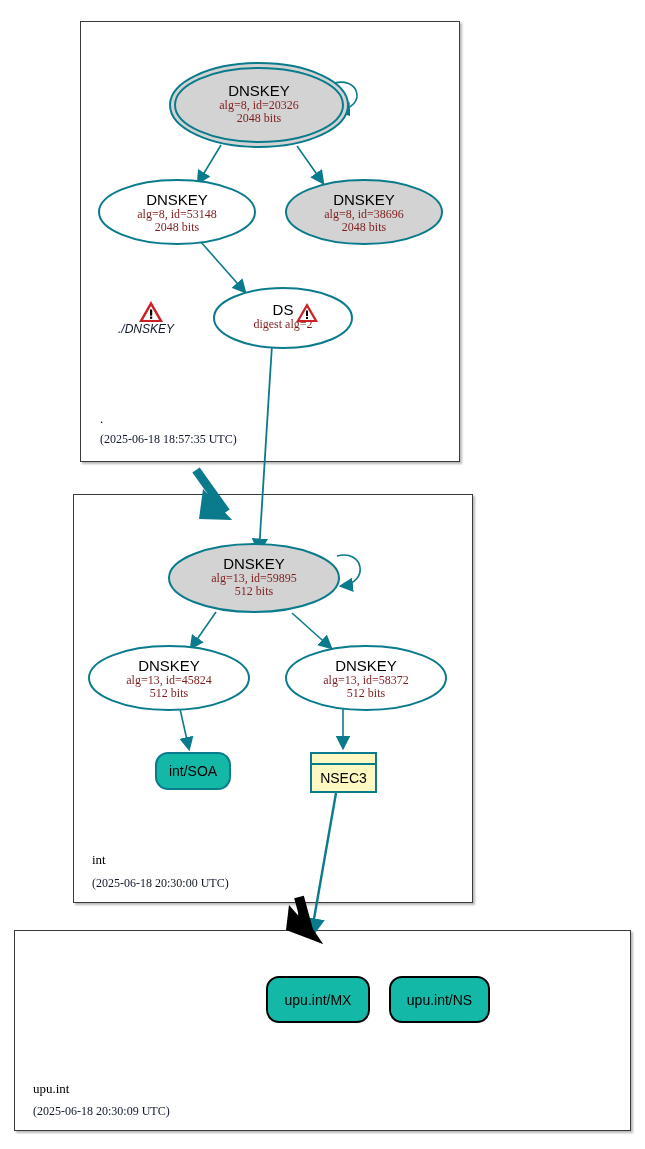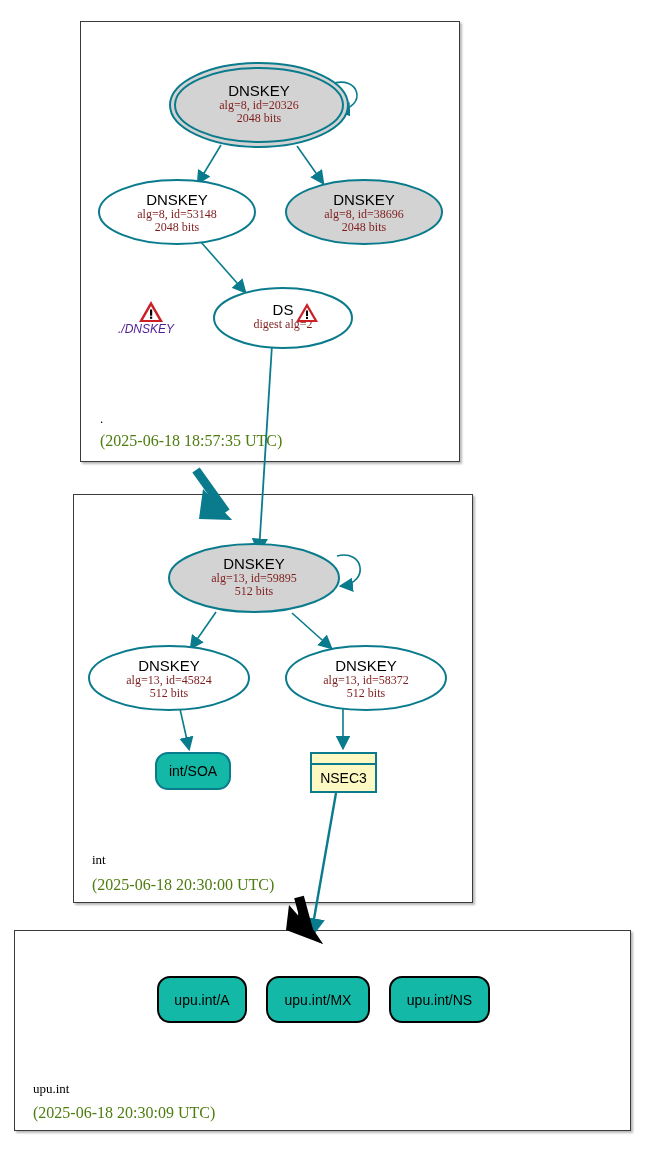--- a/index.html
+++ b/index.html
@@ -1,26 +1,26 @@
 <!DOCTYPE html>
 <html><head>
 <meta charset="utf-8">
 <style>
   html,body{margin:0;padding:0;background:#ffffff;}
   body{width:645px;height:1149px;position:relative;font-family:"Liberation Sans",sans-serif;overflow:hidden;}
   #stage{position:absolute;left:0;top:0;width:645px;height:1149px;}
   svg.layer{position:absolute;left:0;top:0;width:645px;height:1149px;overflow:visible;}
   .zonebox{position:absolute;background:#ffffff;border:1px solid #3a3a3a;box-shadow:2px 2px 2px rgba(0,0,0,0.28);box-sizing:border-box;}
   .zone-name{position:absolute;font-family:"Liberation Serif",serif;font-size:13px;color:#000;white-space:nowrap;}
-  .zone-time{position:absolute;font-family:"Liberation Serif",serif;font-size:16px;color:#4d7c0f;white-space:nowrap;}
+  .zone-time{position:absolute;font-family:"Liberation Serif",serif;font-size:12px;color:#0f172a;white-space:nowrap;}
   .nodelabel{position:absolute;text-align:center;white-space:nowrap;pointer-events:none;}
   .l1{font-family:"Liberation Sans",sans-serif;font-size:15px;color:#000;line-height:16px;}
   .l2{font-family:"Liberation Serif",serif;font-size:12px;color:#7f1d1d;line-height:13px;}
   .rrlabel{font-family:"Liberation Sans",sans-serif;font-size:14px;color:#000;}
-  .warnlabel{position:absolute;font-family:"Liberation Sans",sans-serif;font-style:italic;font-size:12px;color:#4c1d95;white-space:nowrap;}
+  .warnlabel{position:absolute;font-family:"Liberation Sans",sans-serif;font-style:italic;font-size:12px;color:#0f172a;white-space:nowrap;}
   .rrbox{position:absolute;box-sizing:border-box;display:flex;align-items:center;justify-content:center;background:#14b8a6;}
   .rr-black{border:2px solid #000;border-radius:13px;}
   .rr-teal{border:2px solid #0a7b8c;border-radius:13px;}
   .nsec3{position:absolute;box-sizing:border-box;background:#fef9c3;border:2px solid #0a7b8c;}
   .nsec3 .bar{height:9px;border-bottom:2px solid #0a7b8c;}
   .nsec3 .body{display:flex;align-items:center;justify-content:center;height:26px;}
 </style>
 </head>
 <body>
 
@@ -174,23 +174,20 @@
   <div class="nsec3" style="left:310px;top:752px;width:67px;height:41px;">
     <div class="bar"></div>
     <div class="body">
       <span class="rrlabel">NSEC3</span>
     </div>
   </div>
 
   <div class="zone-name" style="left:92px;top:852px;">int</div>
   <div class="zone-time" style="left:92px;top:876px;">(2025-06-18 20:30:00 UTC)</div>
 
-  <div class="rrbox rr-black" style="left:157px;top:976px;width:90px;height:47px;">
-    <span class="rrlabel">upu.int/A</span>
-  </div>
   <div class="rrbox rr-black" style="left:266px;top:976px;width:104px;height:47px;">
     <span class="rrlabel">upu.int/MX</span>
   </div>
   <div class="rrbox rr-black" style="left:389px;top:976px;width:101px;height:47px;">
     <span class="rrlabel">upu.int/NS</span>
   </div>
 
   <div class="zone-name" style="left:33px;top:1081px;">upu.int</div>
   <div class="zone-time" style="left:33px;top:1104px;">(2025-06-18 20:30:09 UTC)</div>
 

